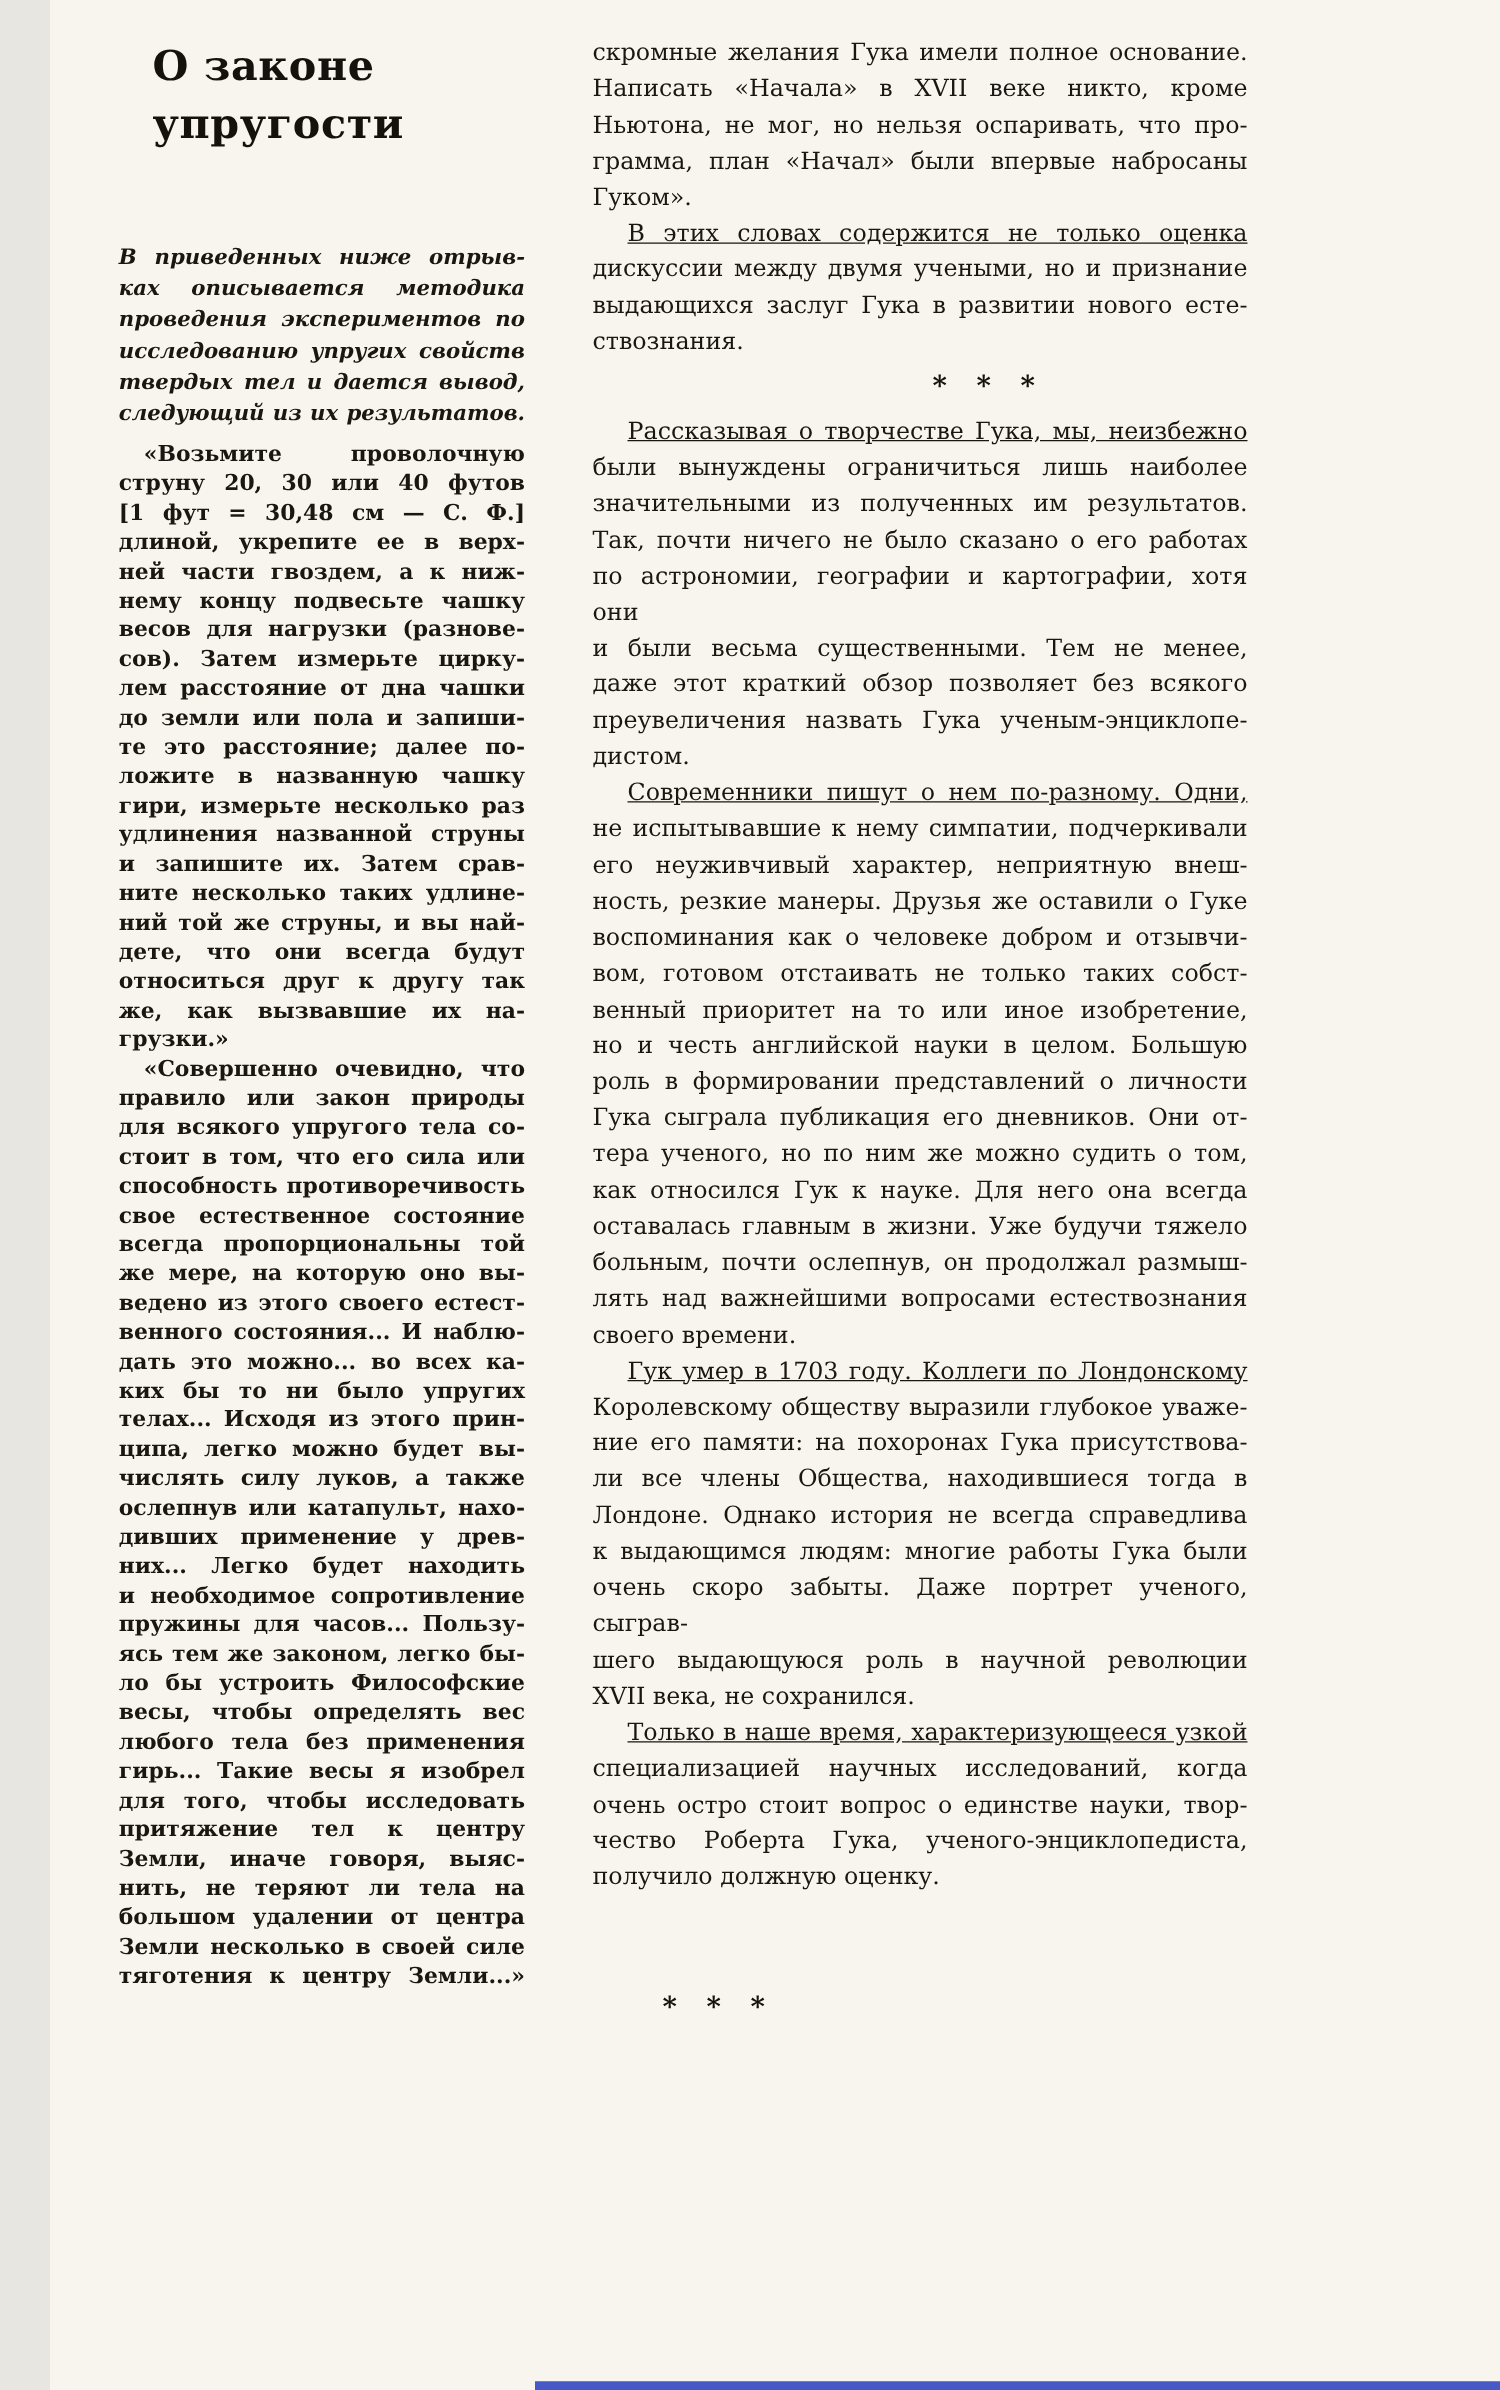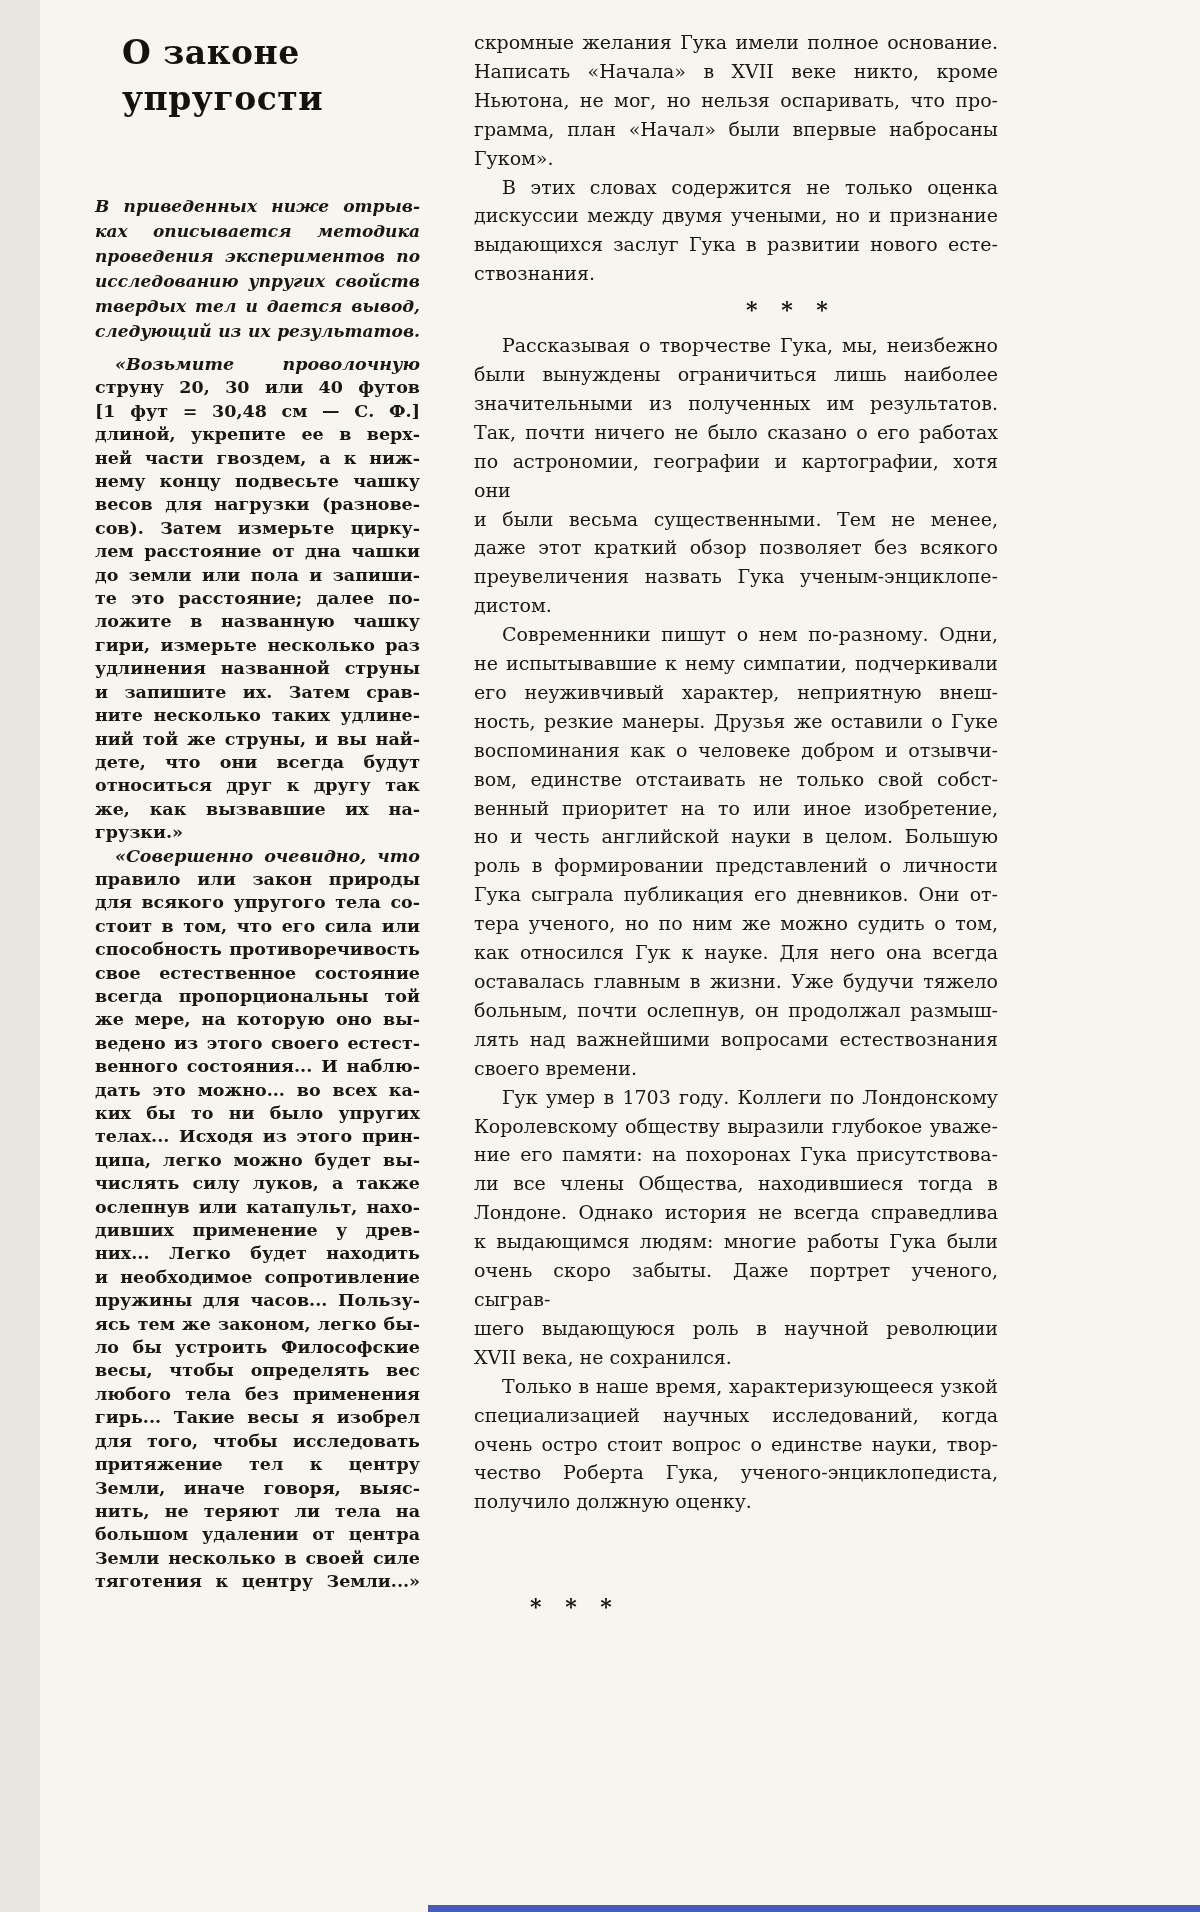--- a/index.html
+++ b/index.html
@@ -18,26 +18,26 @@
     padding-left:27px;letter-spacing:0.5px;color:#15120e;
   }
   .intro{
     margin-top:72px;
     font-style:italic;font-weight:bold;
     font-size:17px;line-height:25px;
   }
   .lc-body{margin-top:9px;font-weight:bold;font-size:17.5px;line-height:23.4px;}
   .ln{text-align:justify;text-align-last:justify;}
   .ln.end{text-align-last:auto;}
-  .left-col .ln.ind{text-indent:20px;font-style:italic;}
+  .left-col .ln.ind{text-indent:20px;}
   .right-col{
     position:absolute;left:434px;top:28px;width:524px;
     font-size:19px;line-height:28.9px;
   }
-  .right-col .ln.ind{text-indent:28px;}
+  .right-col .ln.ind{text-indent:28px;text-decoration:underline;}
   .rc-p.gap{margin-top:13px;}
   .sep{
     font-weight:bold;font-size:22px;word-spacing:16px;
     margin:7px 0;color:#15120e;
   }
   .sep1{padding-left:272px;}
   .sep2{padding-left:56px;margin-top:76px;}
   .accent-bar{
     position:absolute;left:388px;bottom:0;width:812px;height:7px;
   }
@@ -146,21 +146,21 @@
         <div class="ln">даже этот краткий обзор позволяет без всякого</div>
         <div class="ln">преувеличения назвать Гука ученым-энциклопе-</div>
         <div class="ln end">дистом.</div>
       </div>
     <div class="rc-p">
         <div class="ln ind">Современники пишут о нем по-разному. Одни,</div>
         <div class="ln">не испытывавшие к нему симпатии, подчеркивали</div>
         <div class="ln">его неуживчивый характер, неприятную внеш-</div>
         <div class="ln">ность, резкие манеры. Друзья же оставили о Гуке</div>
         <div class="ln">воспоминания как о человеке добром и отзывчи-</div>
-        <div class="ln">вом, единстве отстаивать не только свой собст-</div>
+        <div class="ln">вом, готовом отстаивать не только таких собст-</div>
         <div class="ln">венный приоритет на то или иное изобретение,</div>
         <div class="ln">но и честь английской науки в целом. Большую</div>
         <div class="ln">роль в формировании представлений о личности</div>
         <div class="ln">Гука сыграла публикация его дневников. Они от-</div>
         <div class="ln">тера ученого, но по ним же можно судить о том,</div>
         <div class="ln">как относился Гук к науке. Для него она всегда</div>
         <div class="ln">оставалась главным в жизни. Уже будучи тяжело</div>
         <div class="ln">больным, почти ослепнув, он продолжал размыш-</div>
         <div class="ln">лять над важнейшими вопросами естествознания</div>
         <div class="ln end">своего времени.</div>

